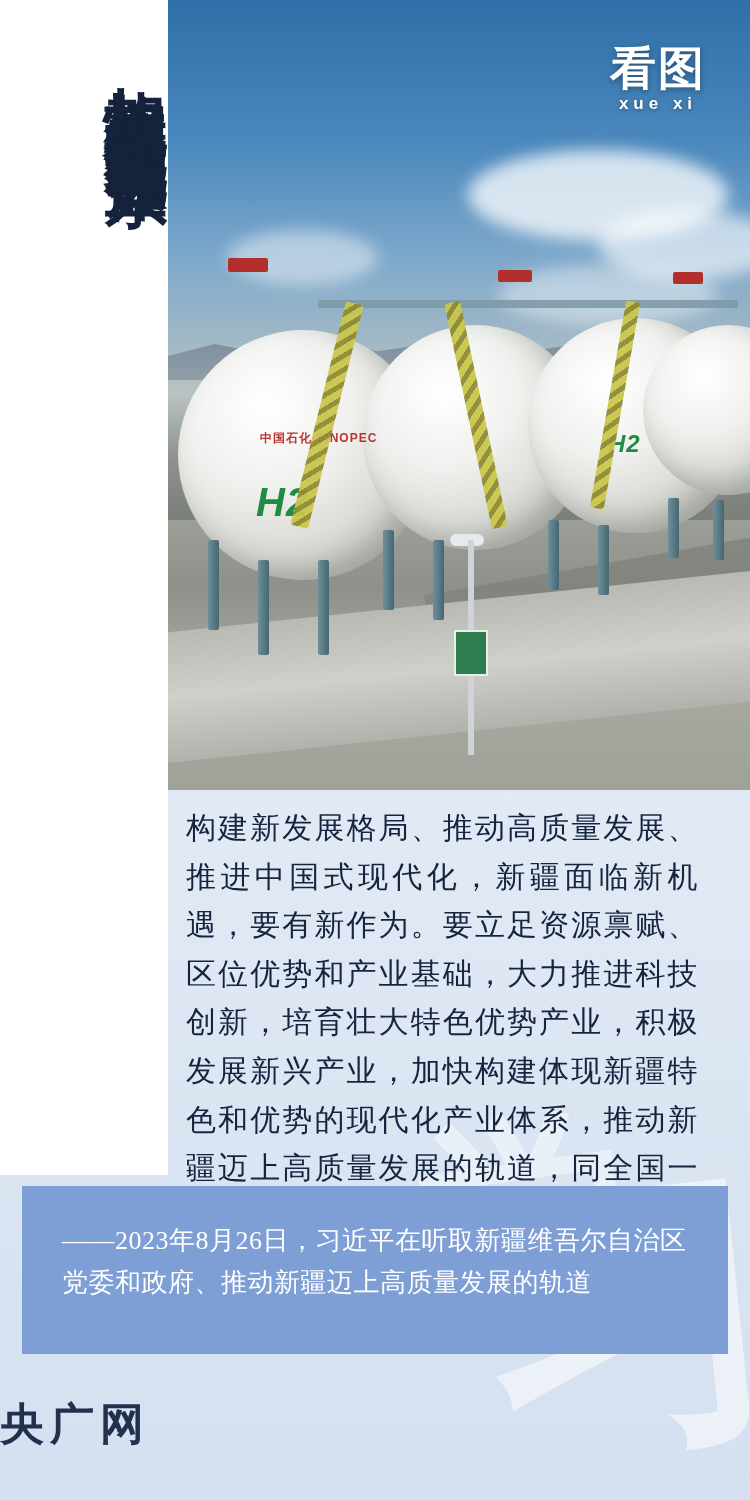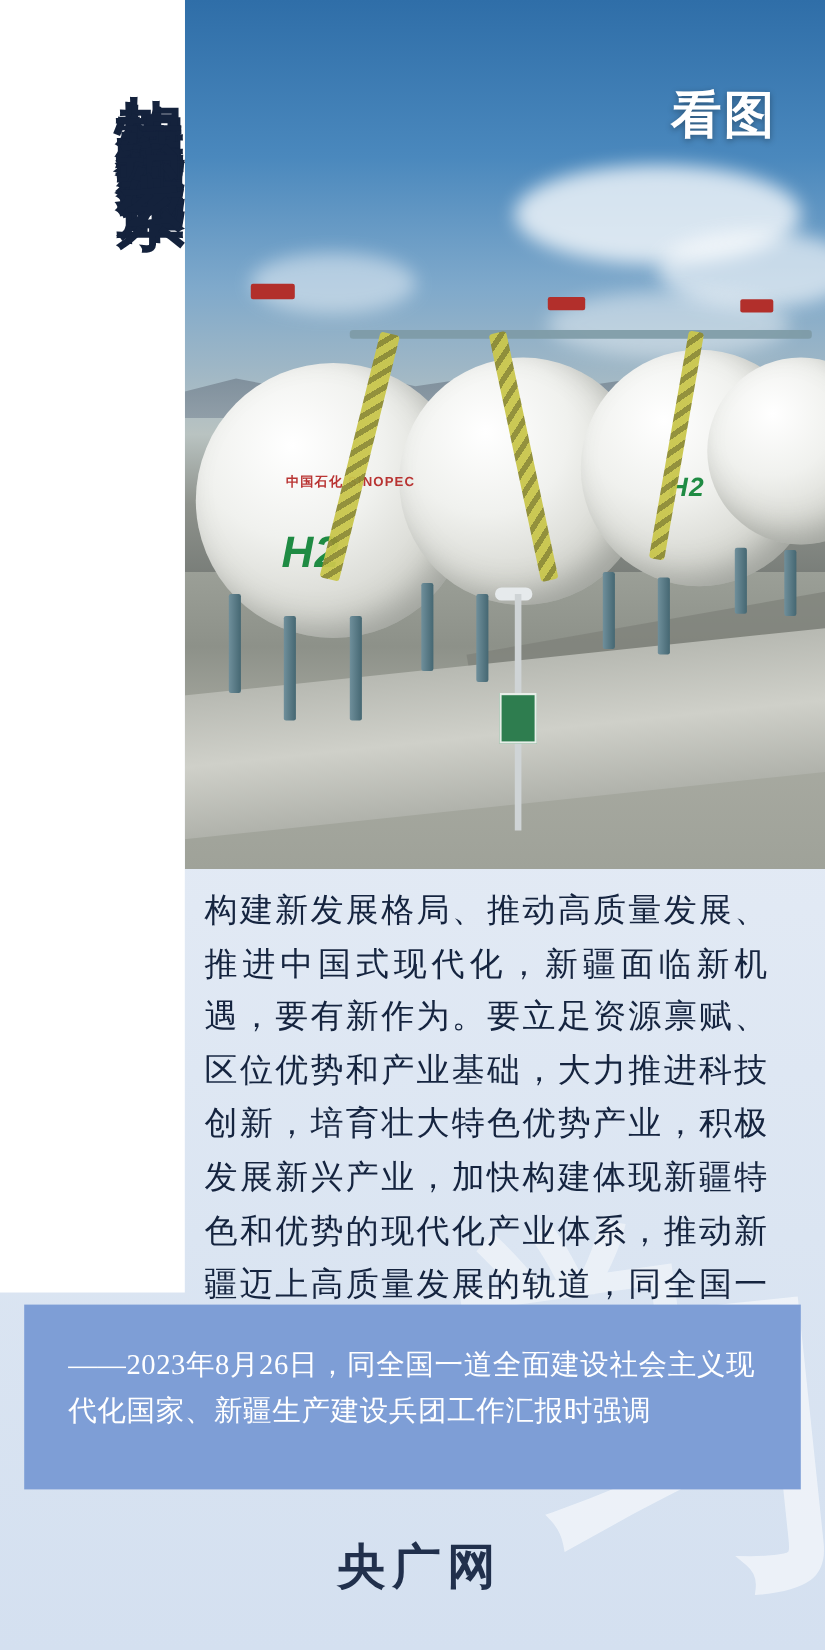--- a/index.html
+++ b/index.html
@@ -233,21 +233,20 @@
   }
 
   
   .logo {
     position: absolute;
     right: 44px;
     top: 46px;
     z-index: 6;
     text-align: center;
     color: #ffffff;
-    margin-top: 36px;
   }
   .logo-row {
     display: flex;
     align-items: center;
     gap: 6px;
   }
   .logo-kan {
     font-family: "Liberation Serif", serif;
     font-weight: bold;
     font-size: 46px;
@@ -306,24 +305,23 @@
     font-family: "Liberation Serif", serif;
     color: #ffffff;
     font-size: 26px;
     line-height: 1.6;
     letter-spacing: 0.5px;
   }
 
   
   .footer {
     position: absolute;
-    left: 13px;
+    left: 0;
     right: 0;
     bottom: 46px;
-    text-align: center;
     z-index: 5;
   }
   .footer-logo {
     display: inline-block;
     font-family: "Liberation Serif", serif;
     font-weight: bold;
     font-size: 44px;
     letter-spacing: 6px;
     color: #21304c;
   }
@@ -379,31 +377,32 @@
       <div class="lamp-head"></div>
       <div class="lamp-pole"></div>
       <div class="signboard"></div>
     </div>
   </div>
 
   <div class="logo">
     <div class="logo-row">
       <span class="logo-kan">看图</span>
     </div>
+    <div class="logo-pinyin">xue xi</div>
   </div>
 
   <div class="title-band">
     <div class="vtitle">加快构建体现新疆特色和优势的现代化产业体系</div>
   </div>
 
   <div class="quote-block">
     <div class="quote-text">构建新发展格局、推动高质量发展、推进中国式现代化，新疆面临新机遇，要有新作为。要立足资源禀赋、区位优势和产业基础，大力推进科技创新，培育壮大特色优势产业，积极发展新兴产业，加快构建体现新疆特色和优势的现代化产业体系，推动新疆迈上高质量发展的轨道，同全国一道全面建设社会主义现代化国家。</div>
   </div>
 
   <div class="source-band">
-    <div class="source-text">——2023年8月26日，同全国一道全面建设社会主义现代化国家、新疆生产建设兵团工作汇报时强调</div>
+    <div class="source-text">——2023年8月26日，习近平在听取新疆维吾尔自治区党委和政府、推动新疆迈上高质量发展的轨道</div>
   </div>
 
   <div class="footer">
     <span class="footer-logo">央广网</span>
   </div>
 
 </div>
 
 </body></html>

